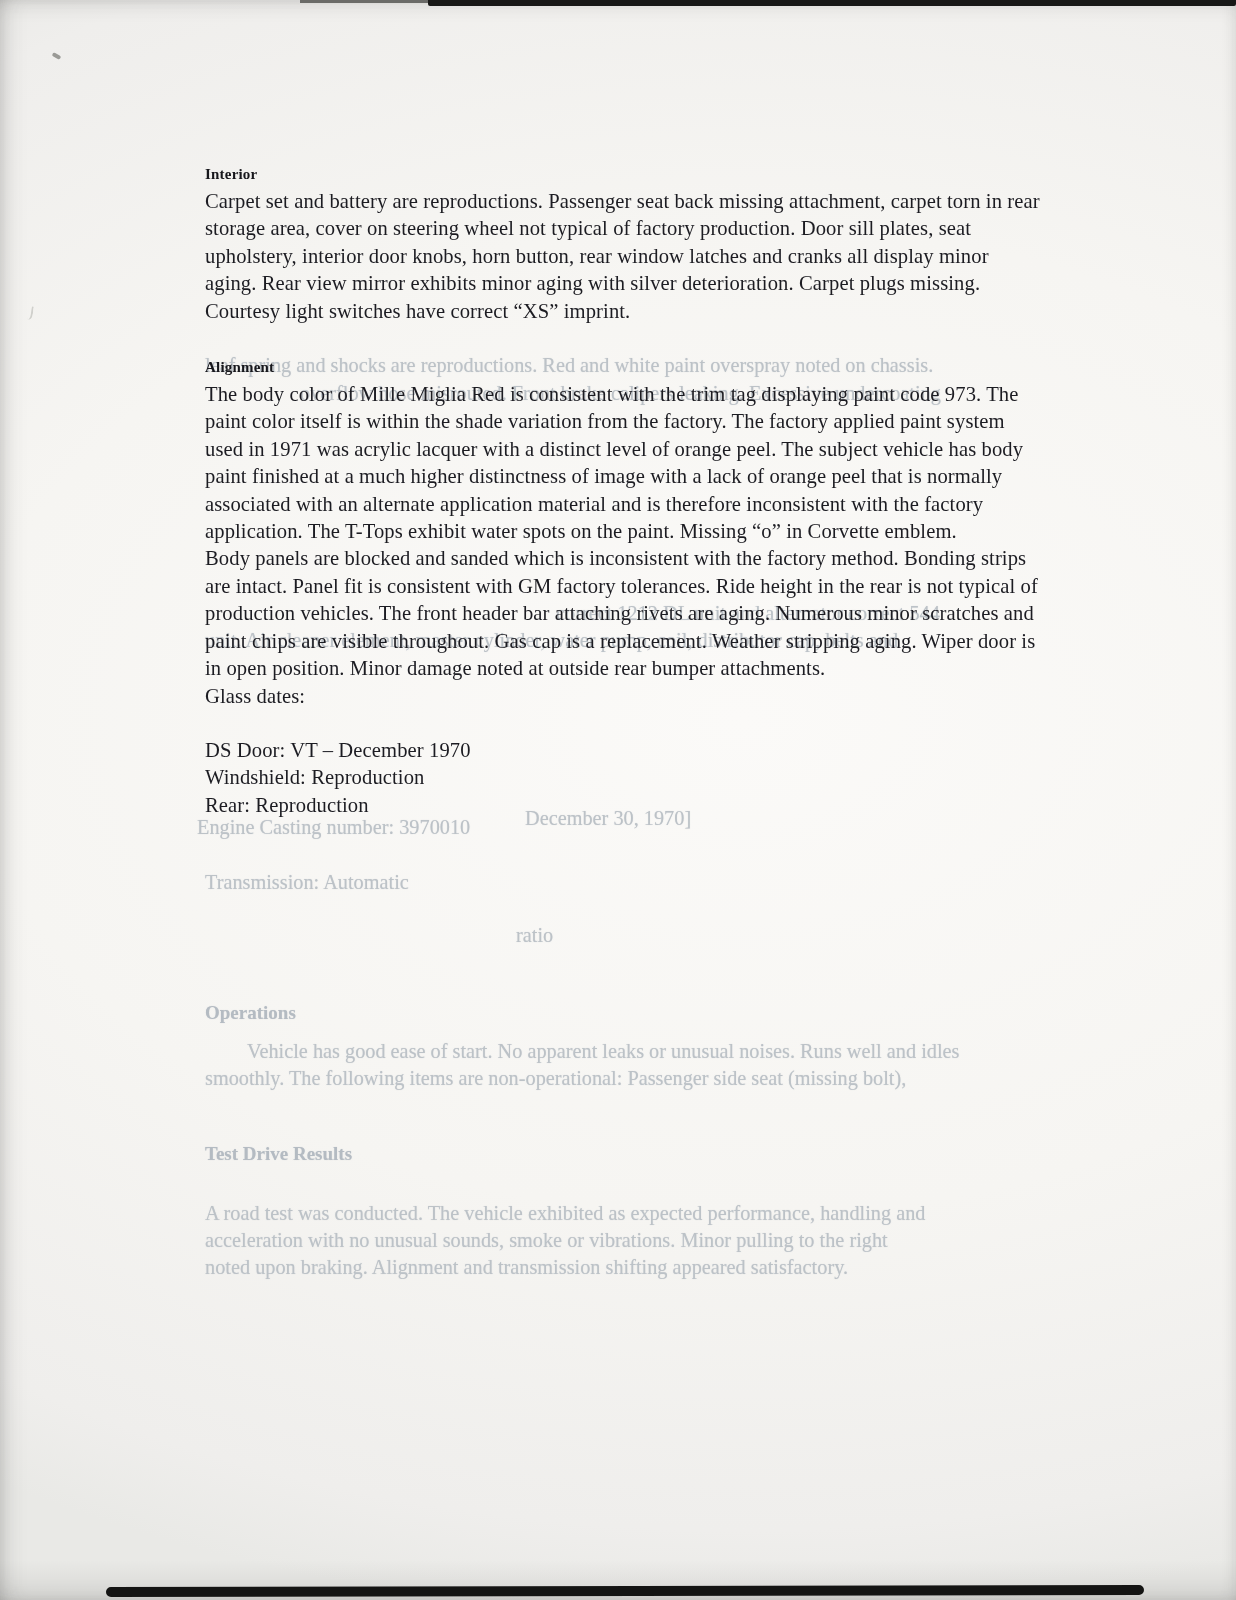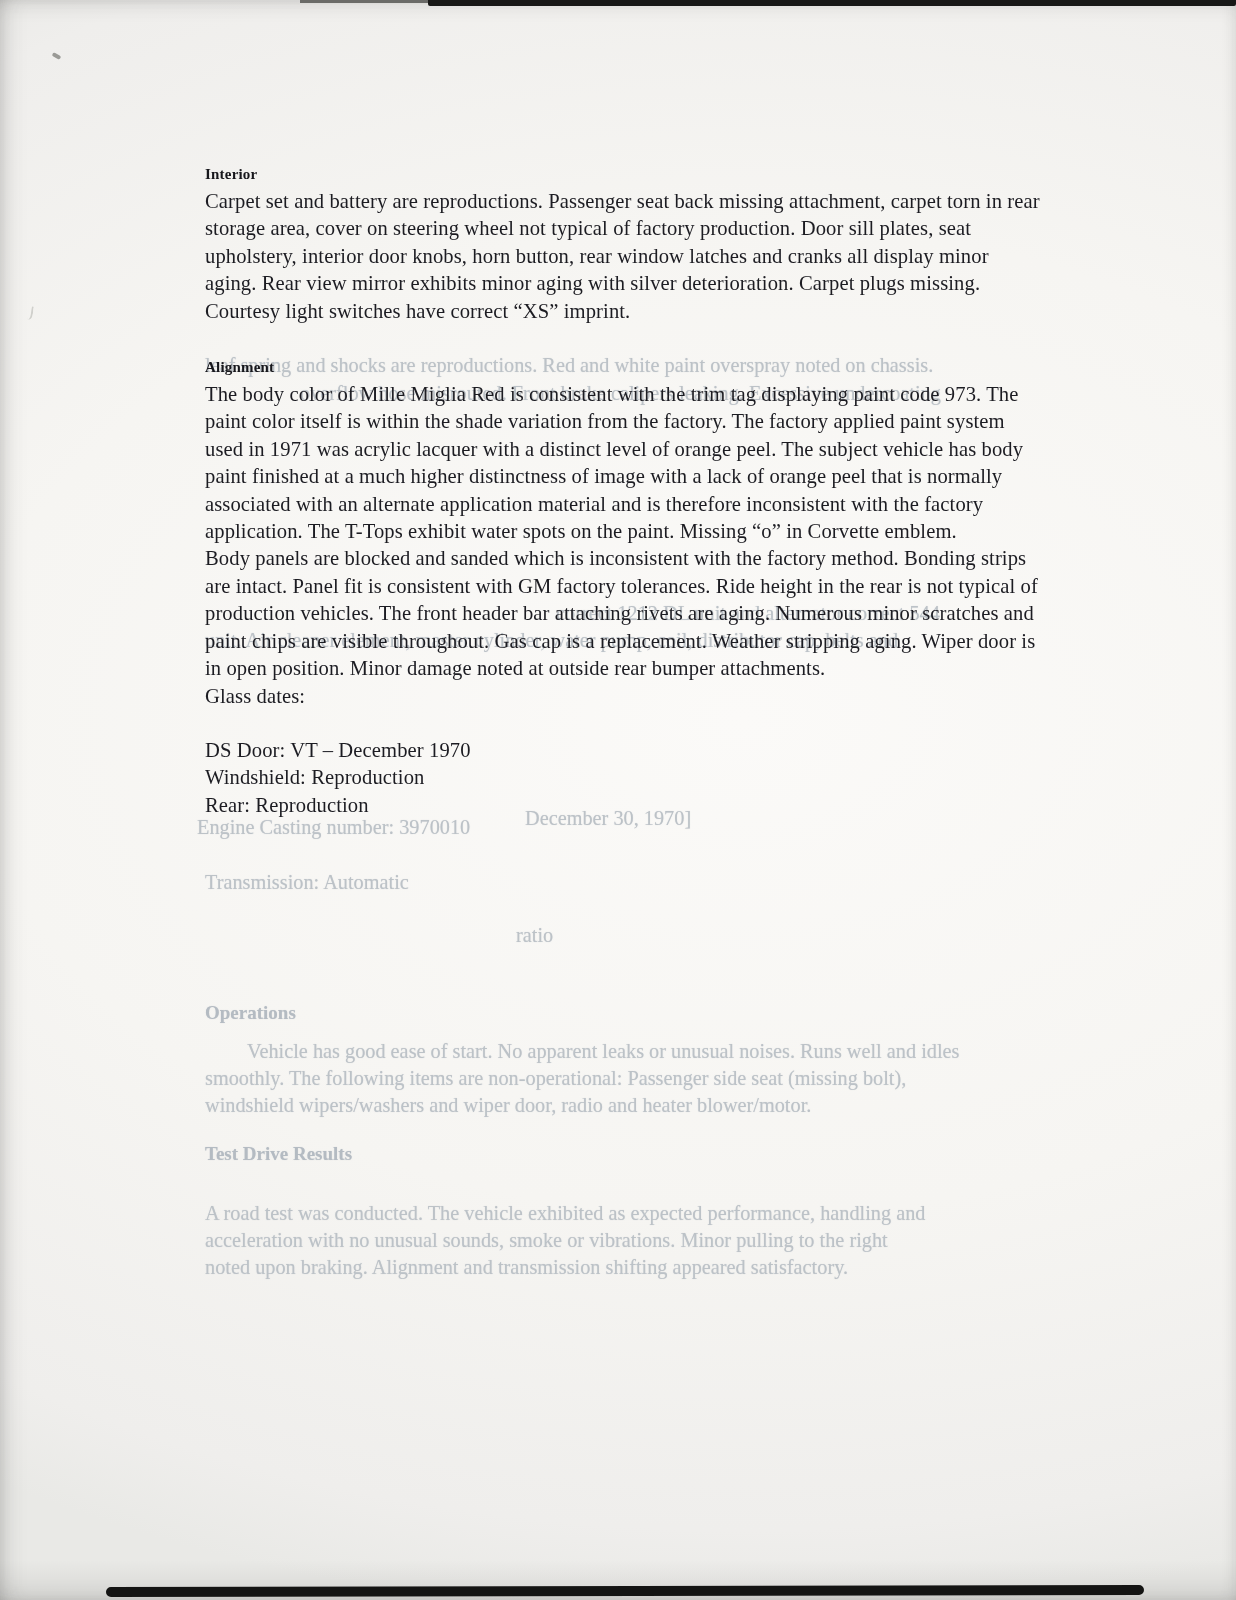--- a/index.html
+++ b/index.html
@@ -88,21 +88,20 @@
       <span class="ghost" style="top: 380px; left: 300px;">overflow hose misrouted. Front brake calipers leaking. Excessive undercoating</span>
       <span class="ghost" style="top: 600px; left: 556px;">correct 1212 DL unit and alternator correct 544</span>
       <span class="ghost" style="top: 627px; left: 205px;">unit. Air cleaner element, master cylinder, water pump, coil, distributor cap, belts and</span>
       <span class="ghost" style="top: 777px; left: 525px; margin-top: 28px;">December 30, 1970]</span>
       <span class="ghost" style="top: 814px; left: 197px;">Engine Casting number: 3970010</span>
       <span class="ghost" style="top: 869px; left: 205px;">Transmission: Automatic</span>
       <span class="ghost" style="top: 922px; left: 516px;">ratio</span>
       <span class="ghost ghost-bold" style="top: 1000px; left: 205px;">Operations</span>
       <span class="ghost" style="top: 1038px; left: 205px; margin-left: 42px;">Vehicle has good ease of start. No apparent leaks or unusual noises. Runs well and idles</span>
       <span class="ghost" style="top: 1065px; left: 205px;">smoothly. The following items are non-operational: Passenger side seat (missing bolt),</span>
-      <span class="ghost" style="top: 1092px; left: 205px;">windshield wipers/washers and wiper door, radio and heater blower/motor.</span>
       <span class="ghost ghost-bold" style="top: 1141px; left: 205px;">Test Drive Results</span>
       <span class="ghost" style="top: 1200px; left: 205px;">A road test was conducted. The vehicle exhibited as expected performance, handling and</span>
       <span class="ghost" style="top: 1227px; left: 205px;">acceleration with no unusual sounds, smoke or vibrations. Minor pulling to the right</span>
       <span class="ghost" style="top: 1254px; left: 205px;">noted upon braking. Alignment and transmission shifting appeared satisfactory.</span>
     </div>
 
   <div class="content">
 
     <h2>Interior</h2>
 

